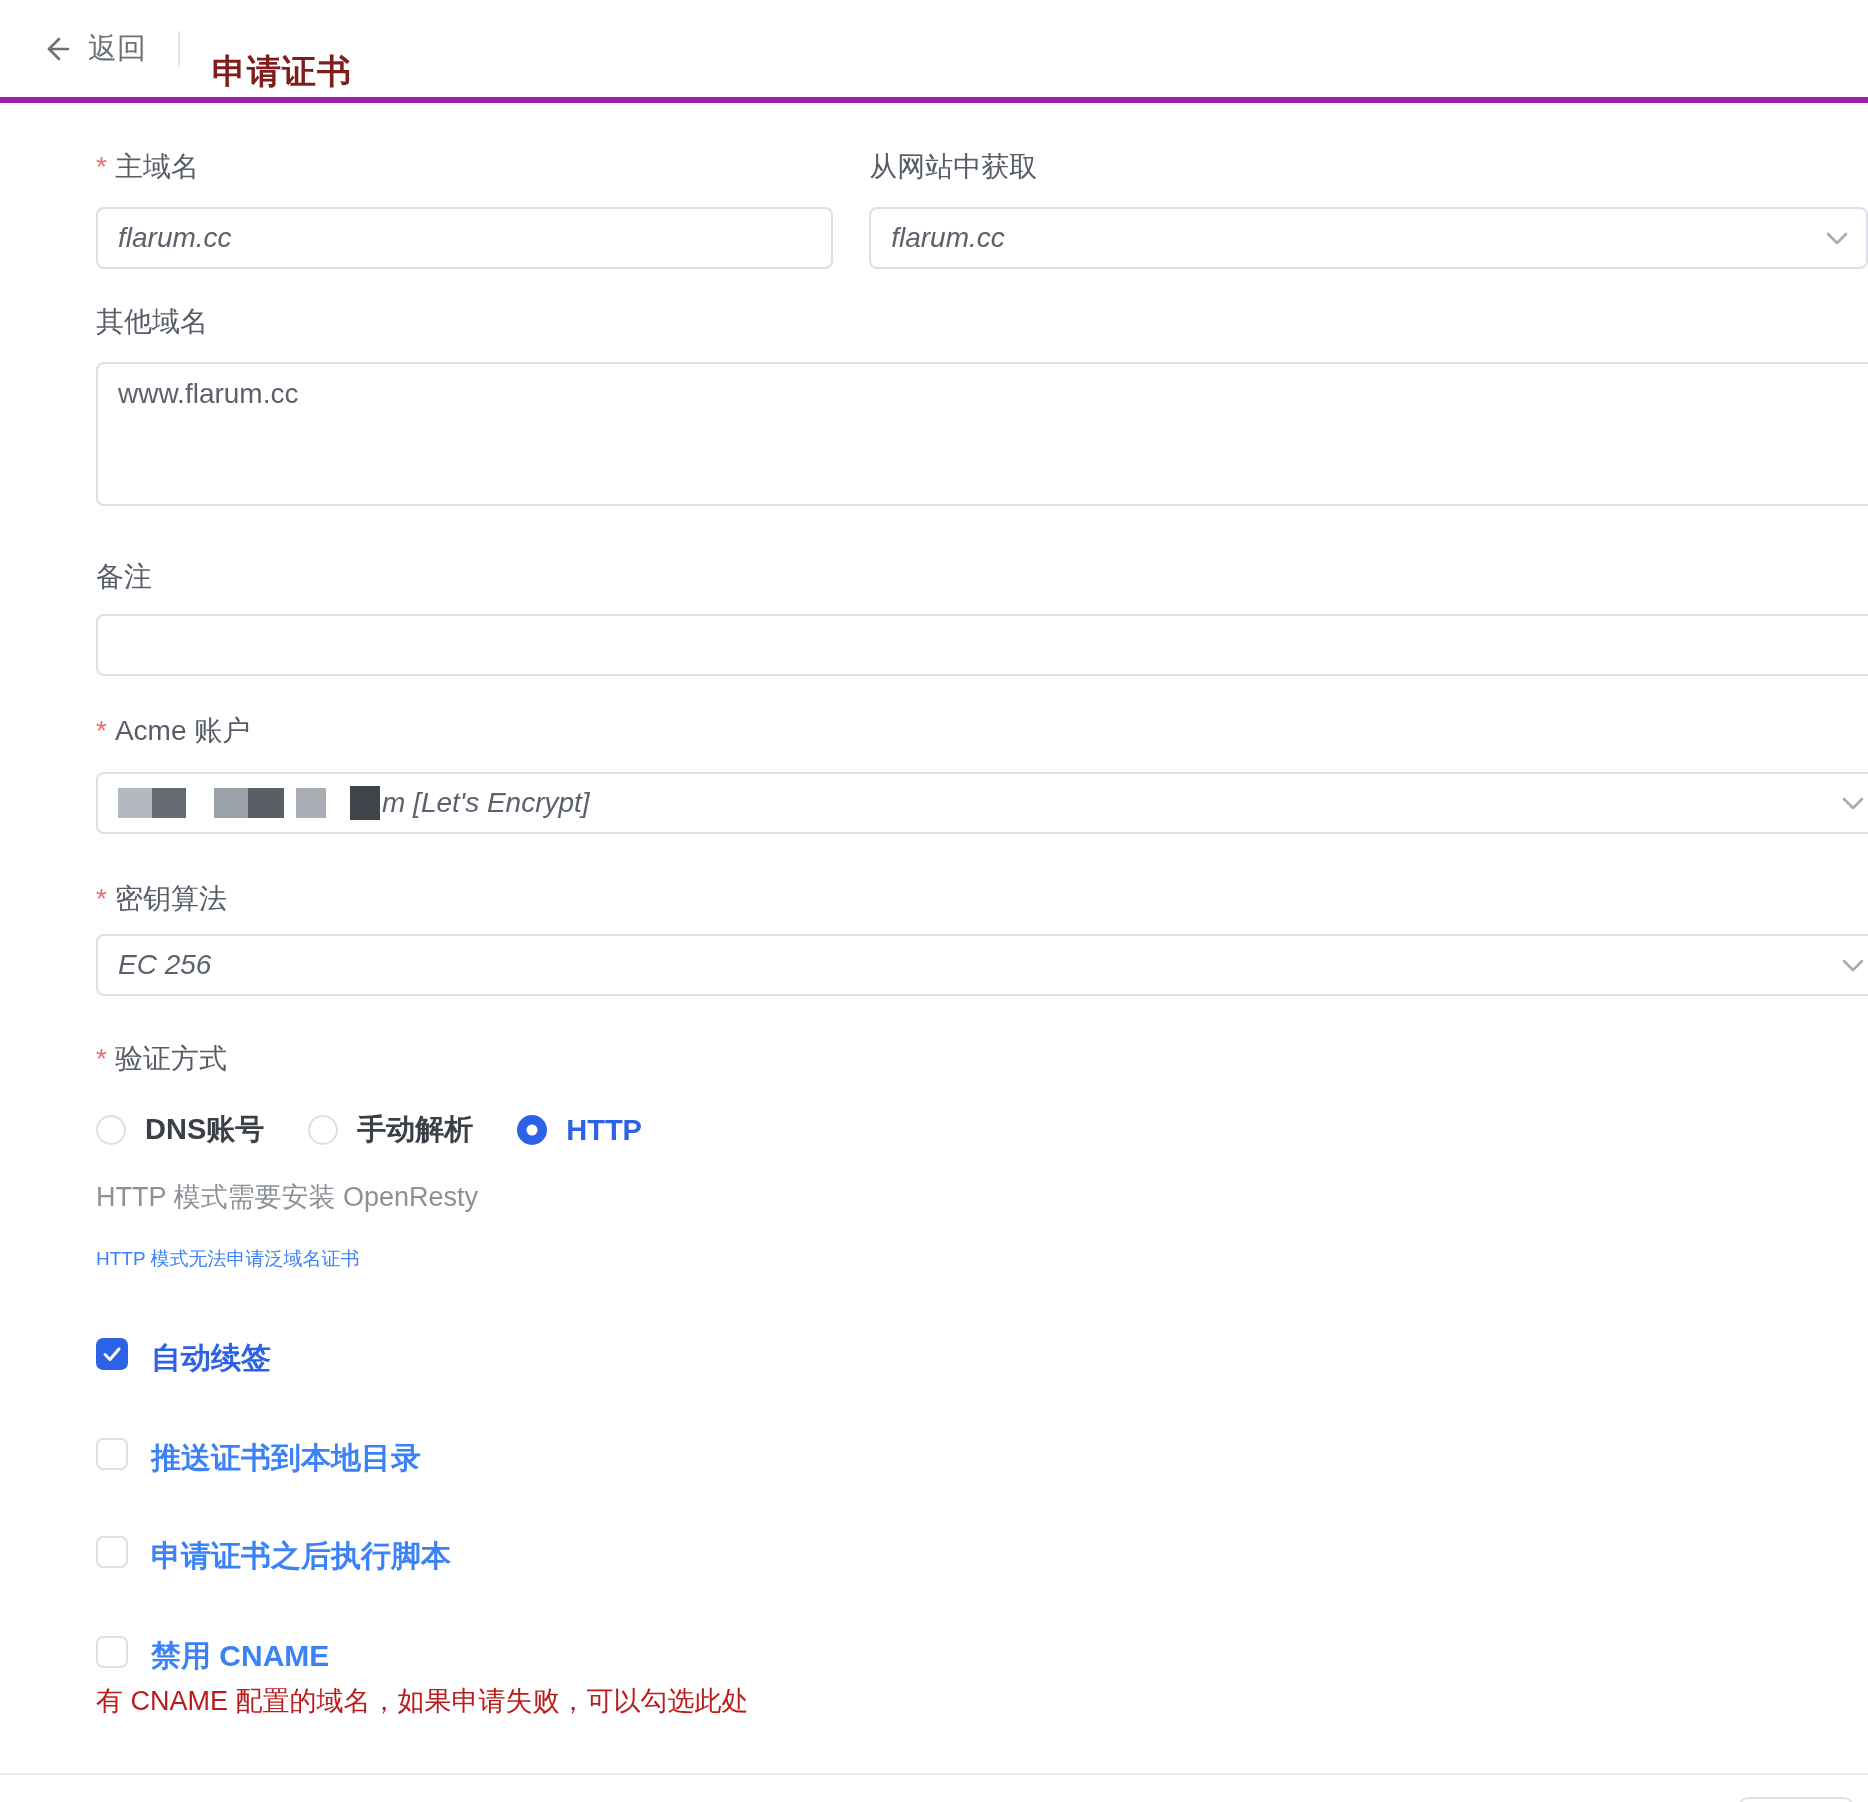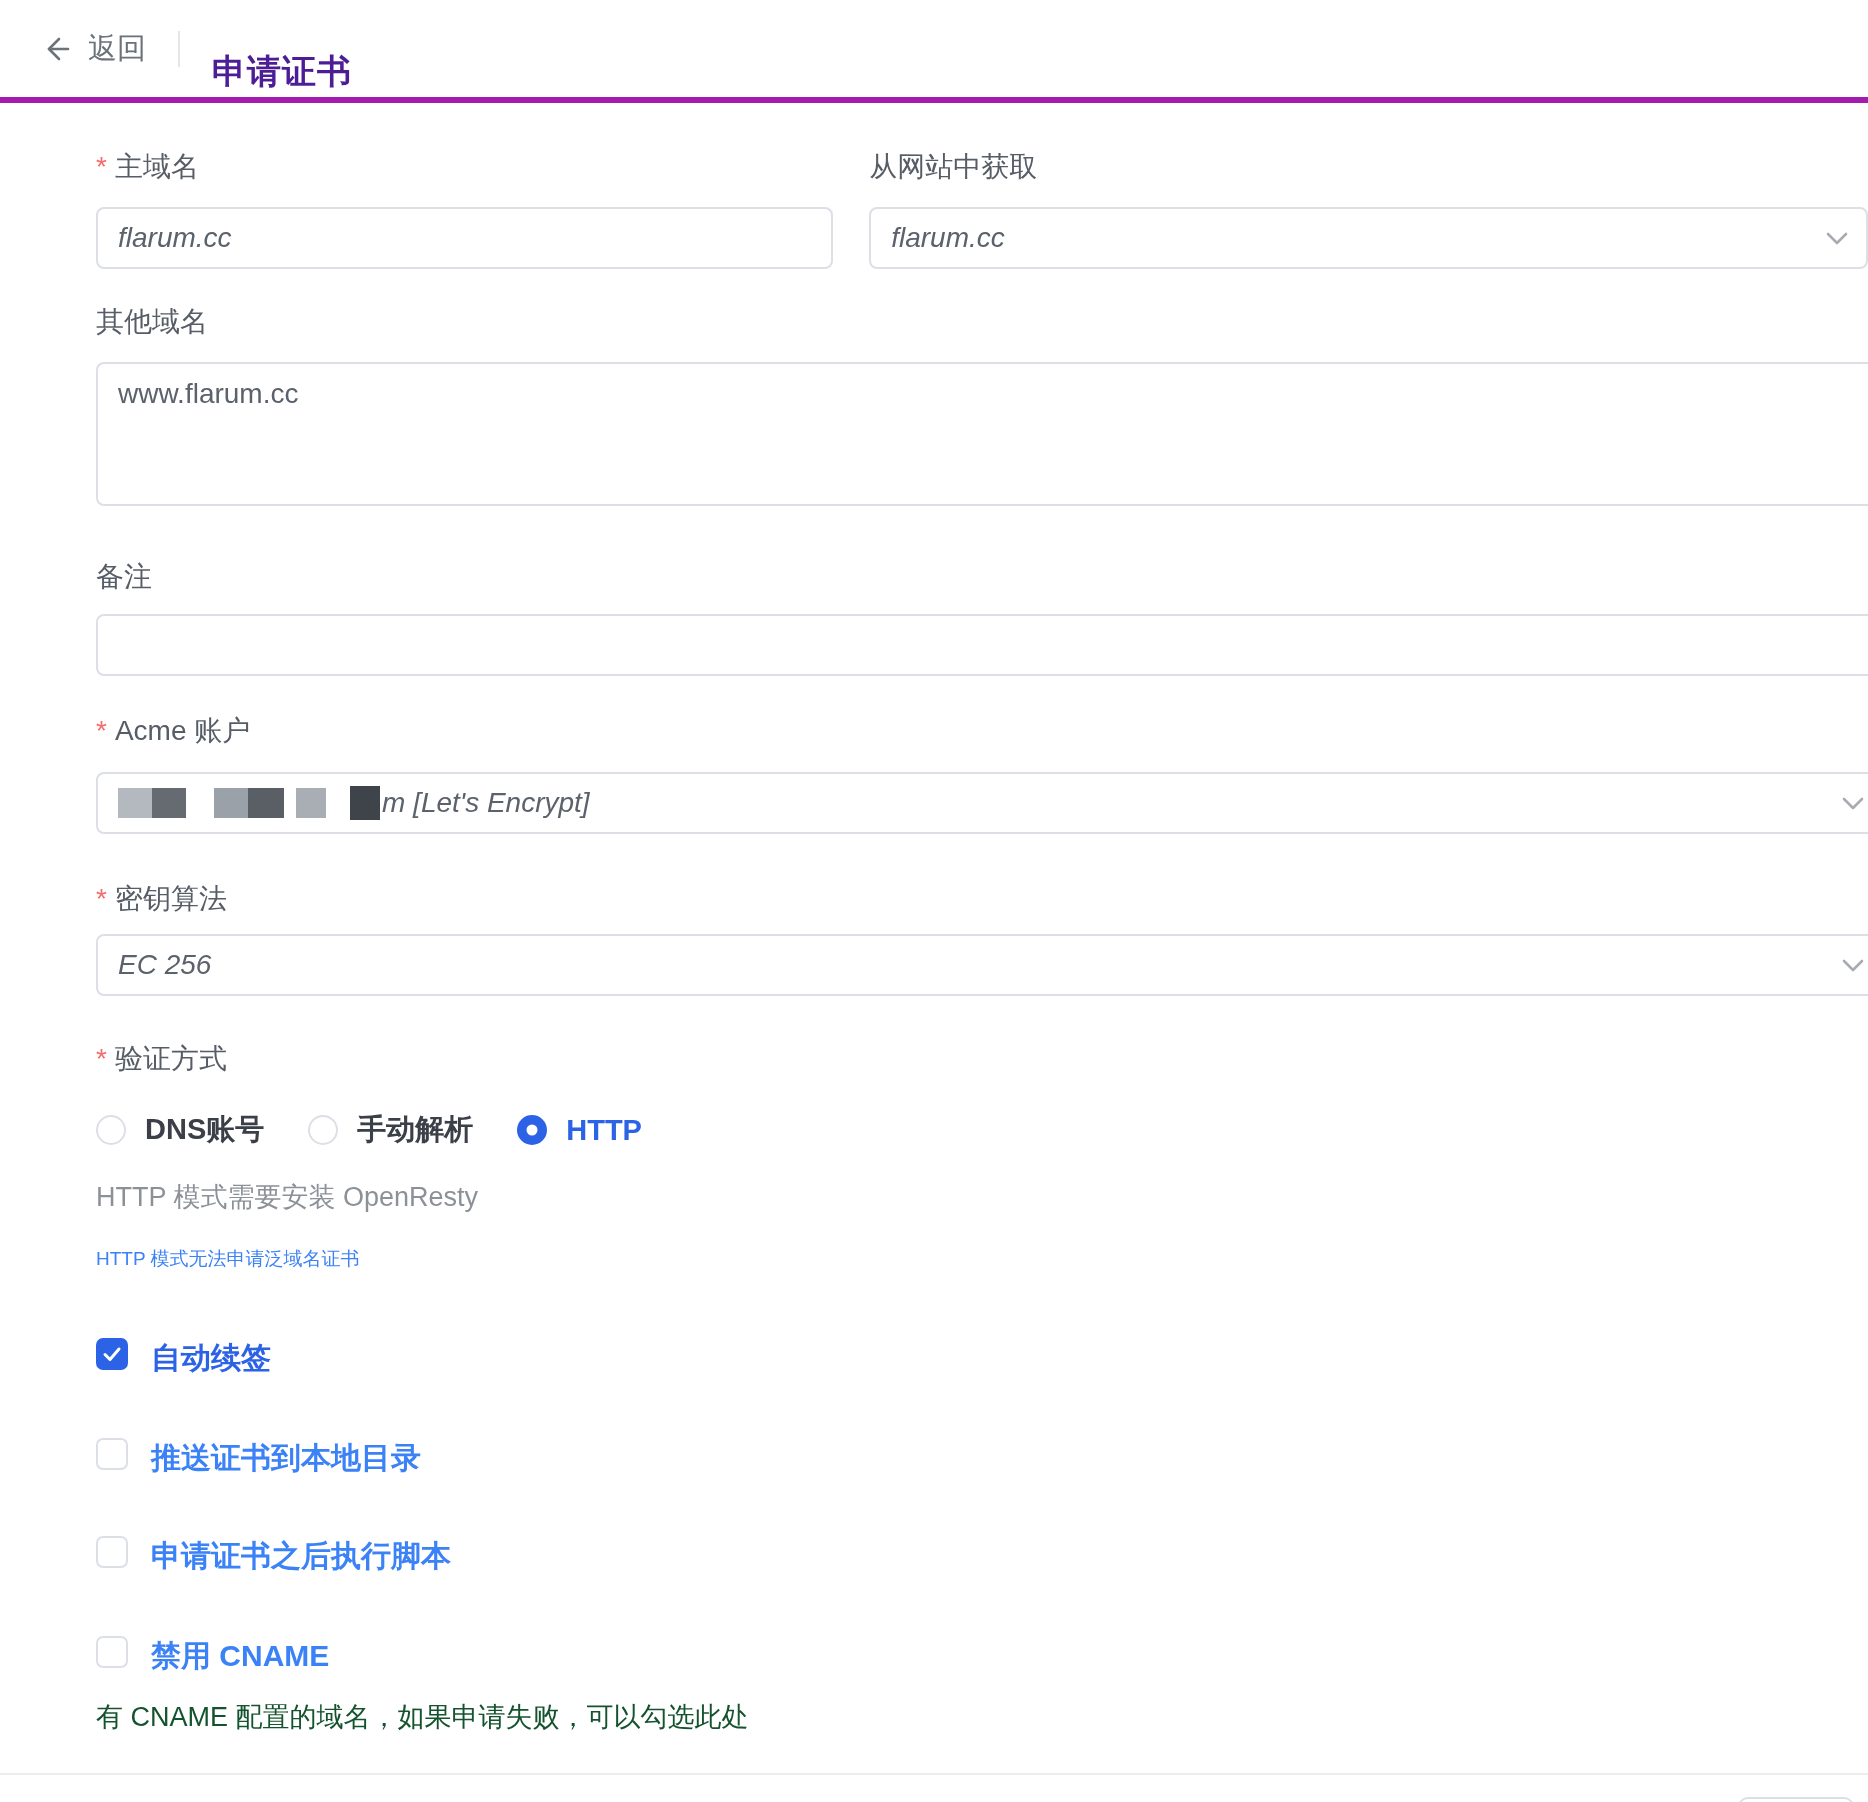--- a/index.html
+++ b/index.html
@@ -17,21 +17,21 @@
   .header {
     height:103px;
     border-bottom:6px solid #a21caf;
     display:flex; align-items:center;
     padding-left:38px;
   }
   .back { display:flex; align-items:center; gap:16px; color:#6b7278; cursor:default; }
   .back-arrow svg { display:block; }
   .back-label { font-size:29px; color:#6b7278; }
   .header-sep { width:2px; height:36px; background:#e3e5e9; margin:0 32px; }
-  .page-title { font-size:34px; font-weight:700; color:#4c1d95; letter-spacing:1px;margin-top:47px; }
+  .page-title { font-size:34px; font-weight:700; color:#7f1d1d; letter-spacing:1px;margin-top:47px; }
 
   
   .form { padding-left:96px; }
   .flabel {
     font-size:28px; line-height:34px; height:34px;
     color:#575d66; display:flex; align-items:baseline;
   }
   .asterisk { color:#f56c6c; font-size:28px; margin-right:8px; }
 
   .control {
@@ -104,21 +104,21 @@
   .cb-m2 { margin-top:64px; }
   .cb {
     width:32px; height:32px; border-radius:7px; flex:none;
     border:2px solid #dcdfe6; background:#fff;
     display:flex; align-items:center; justify-content:center;
   }
   .cb.checked { background:#2b62e6; border:none; }
   .cb-label { margin-left:23px; font-size:30px; font-weight:700; color:#3b82f6; }
   .cb-label.sel { color:#2b62e6; }
 
-  .cname-hint { margin-top:28px; font-size:27px; color:#14532d; line-height:34px; }
+  .cname-hint { margin-top:12px; font-size:27px; color:#b91c1c; line-height:34px; }
 
   
   .footer {
     position:absolute; left:0; right:0; top:1773px; height:29px;
     border-top:2px solid #ececef; background:#fff;
   }
   .footer-btn {
     position:absolute; left:1738px; top:22px;
     width:116px; height:60px;
     border:2px solid #dcdfe6; border-radius:10px; background:#fff;

